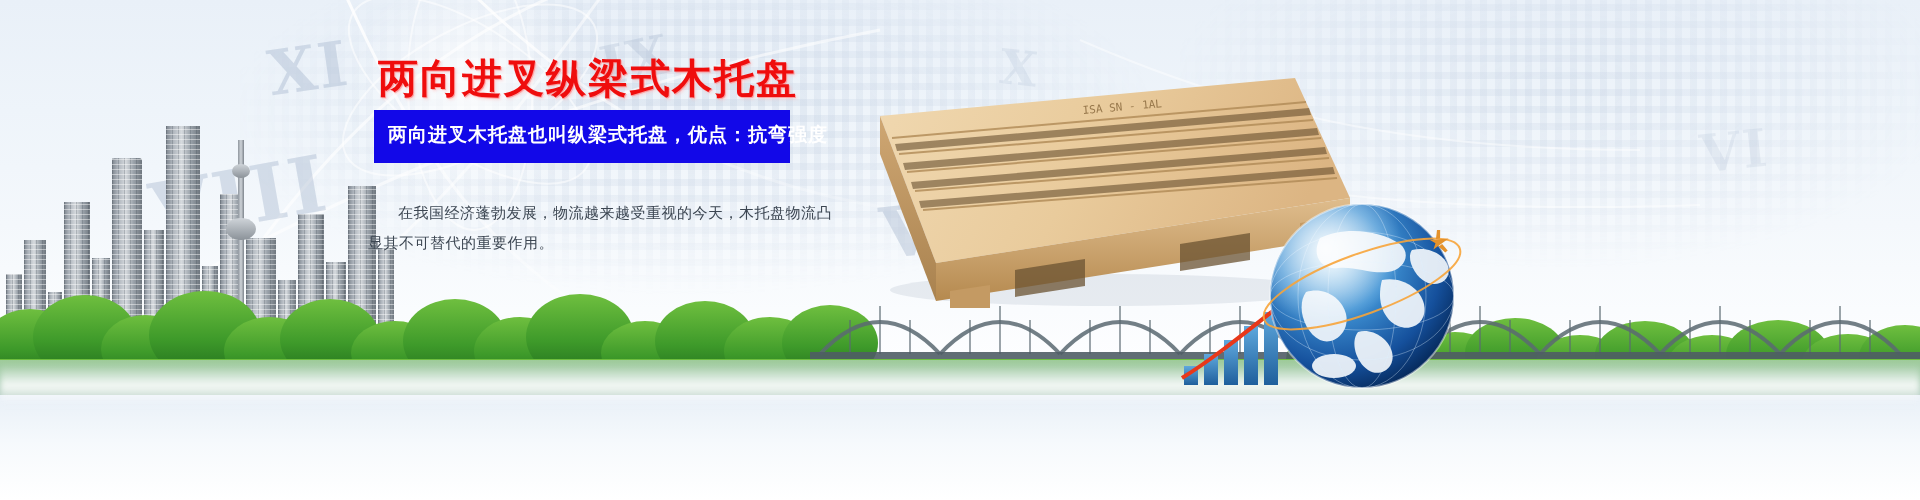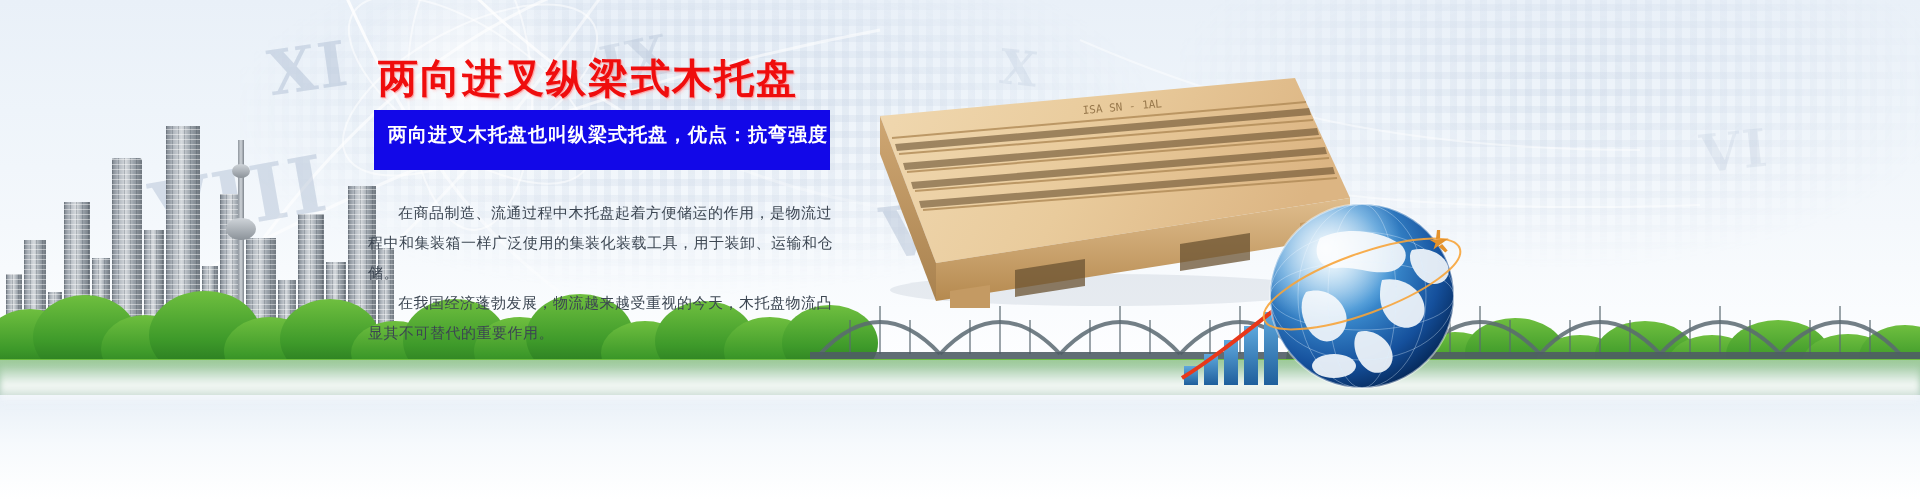--- a/index.html
+++ b/index.html
@@ -70,22 +70,22 @@
   
   .title{
     position:absolute;left:378px;top:54px;
     font-family:"DejaVu Serif","Liberation Serif",serif;
     font-weight:700;font-size:40px;line-height:48px;letter-spacing:2px;
     color:#ef0d0d;white-space:nowrap;
     text-shadow:1px 1px 0 rgba(255,120,120,.55), 2px 2px 3px rgba(255,180,180,.5);
   }
 
   .hl-box{
-    position:absolute;left:374px;top:110px;width:456px;
-    background:#1208e8;padding:8px 12px 20px 14px;box-sizing:border-box;
+    position:absolute;left:374px;top:110px;width:416px;
+    background:#1208e8;padding:8px 12px 13px 14px;box-sizing:border-box;
   }
   .hl-line{
     color:#ffffff;font-weight:700;font-size:19px;line-height:32px;
     letter-spacing:1px;white-space:nowrap;
     font-family:"DejaVu Sans","Liberation Sans",sans-serif;
   }
 
   .body-text{
     position:absolute;left:368px;top:198px;width:470px;
     color:#3c4652;font-size:15px;line-height:30px;letter-spacing:.5px;
@@ -390,17 +390,16 @@
     </svg>
   </div>
 
   <div class="title">两向进叉纵梁式木托盘</div>
 
   <div class="hl-box">
     <div class="hl-line">两向进叉木托盘也叫纵梁式托盘，优点：抗弯强度</div>
   </div>
 
   <div class="body-text">
-    <p>在商品制造、流通过程中木托盘起着方便储运的作用，是物流过程中和集装箱一样广泛使用的集装化装载工具，用于装卸、运输和仓储。</p>
     <p>在我国经济蓬勃发展，物流越来越受重视的今天，木托盘物流凸显其不可替代的重要作用。</p>
   </div>
 
 </div>
 
 </body></html>

